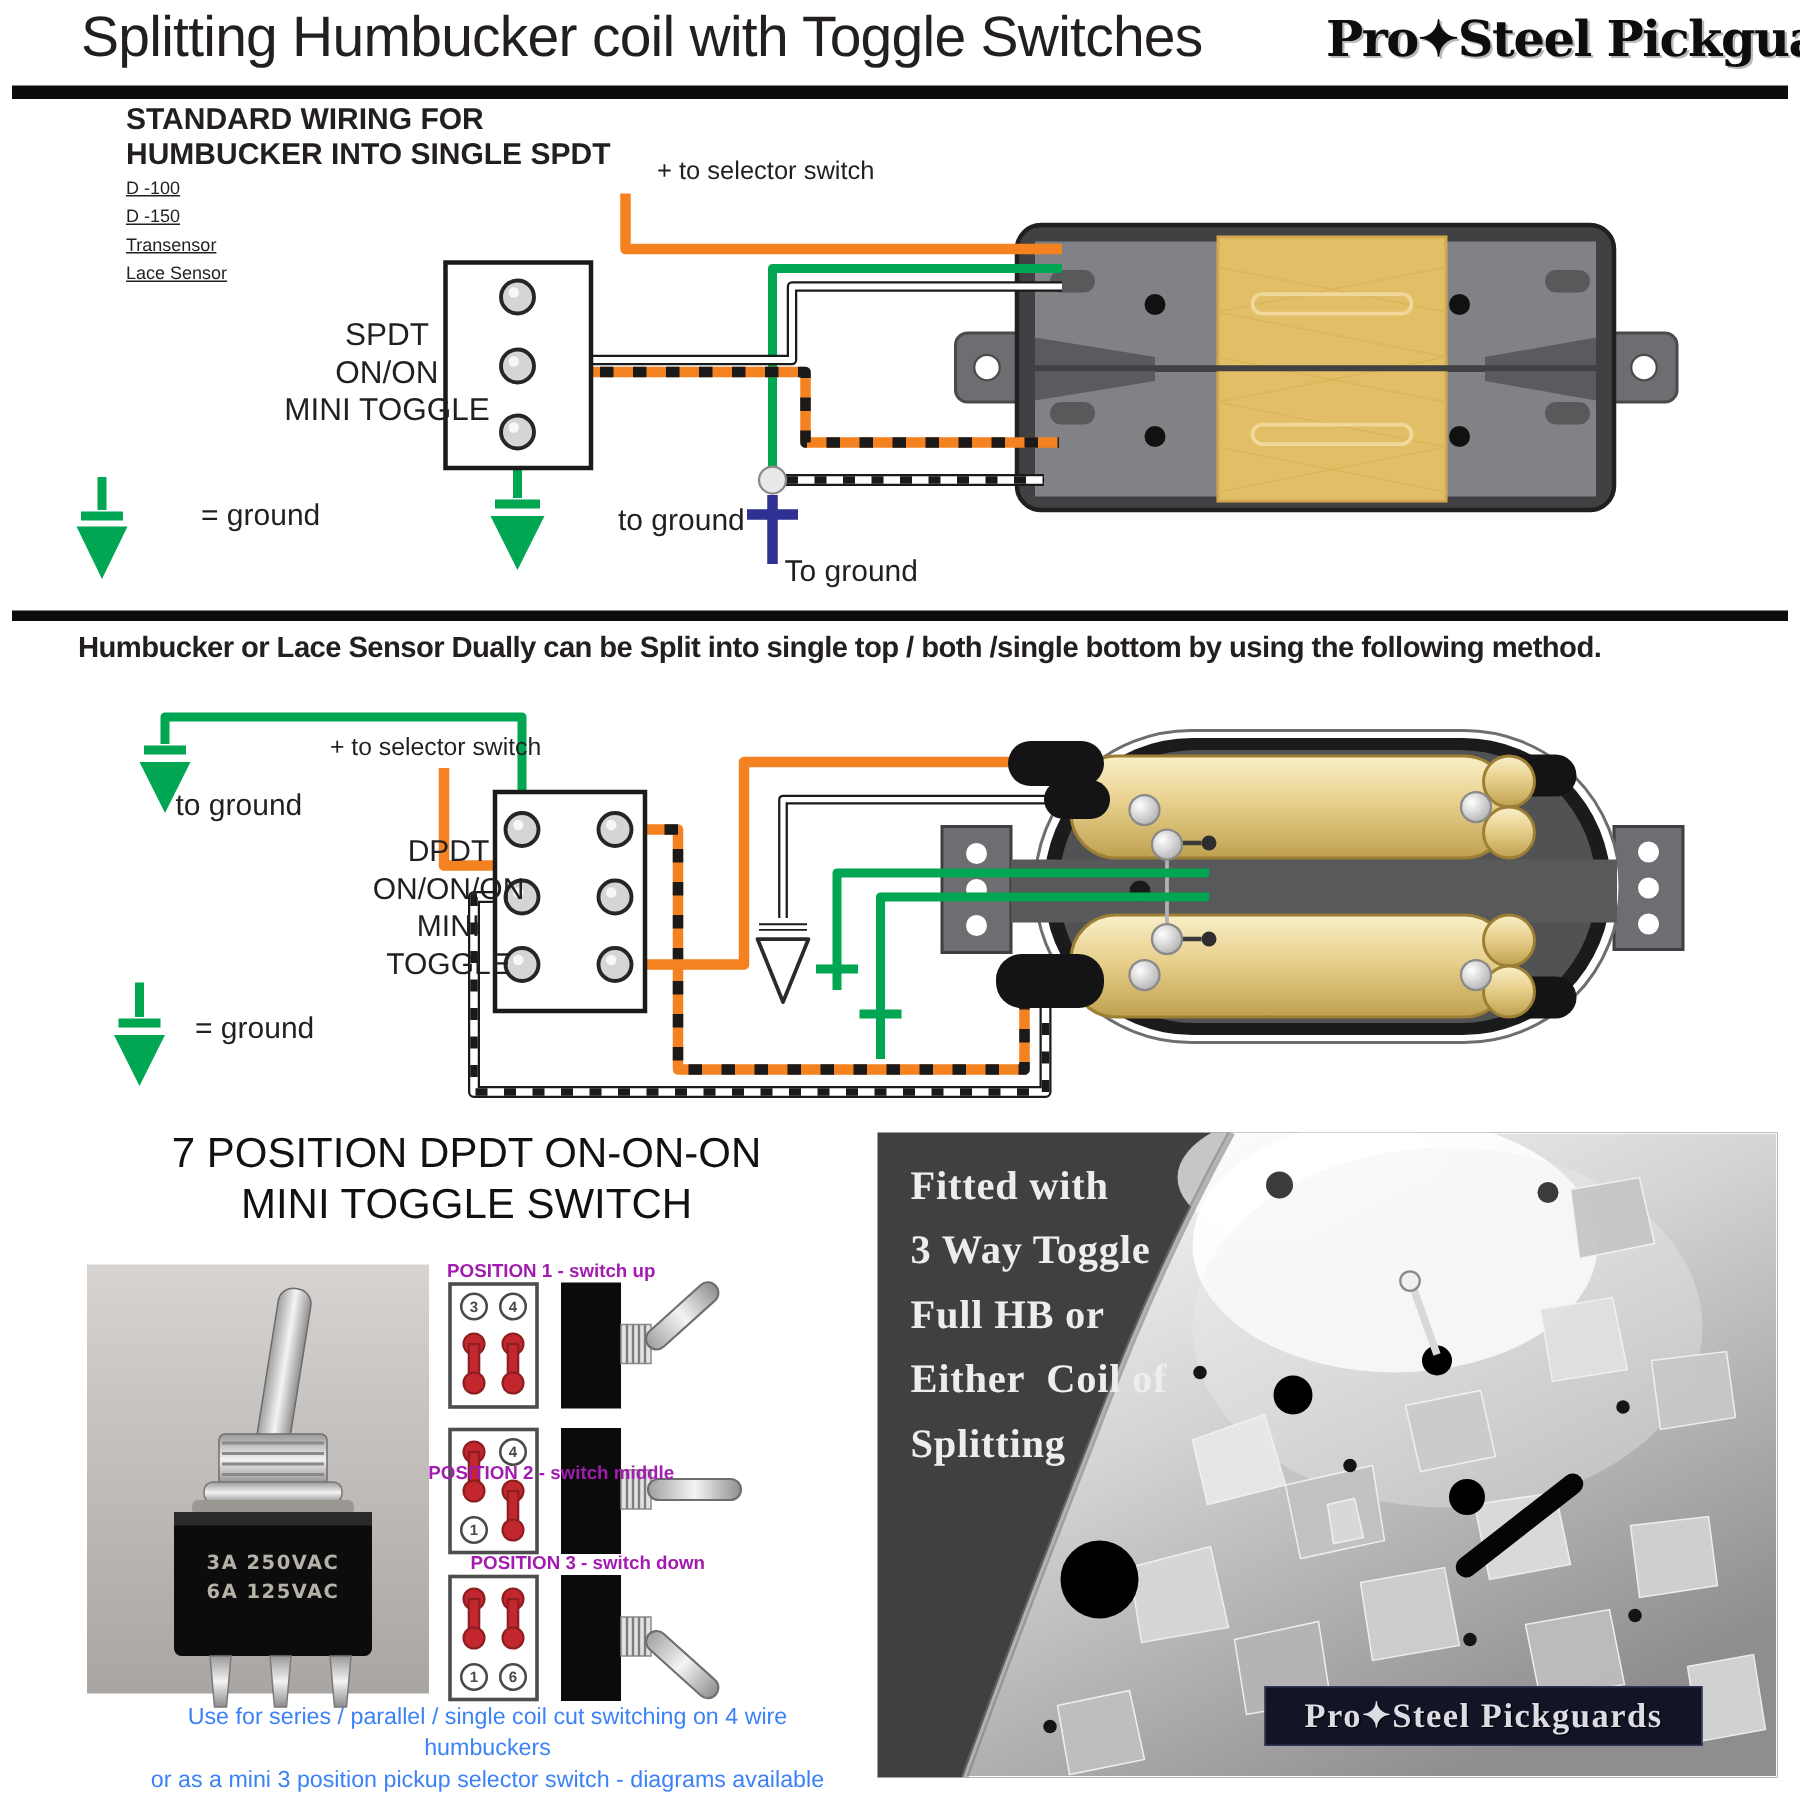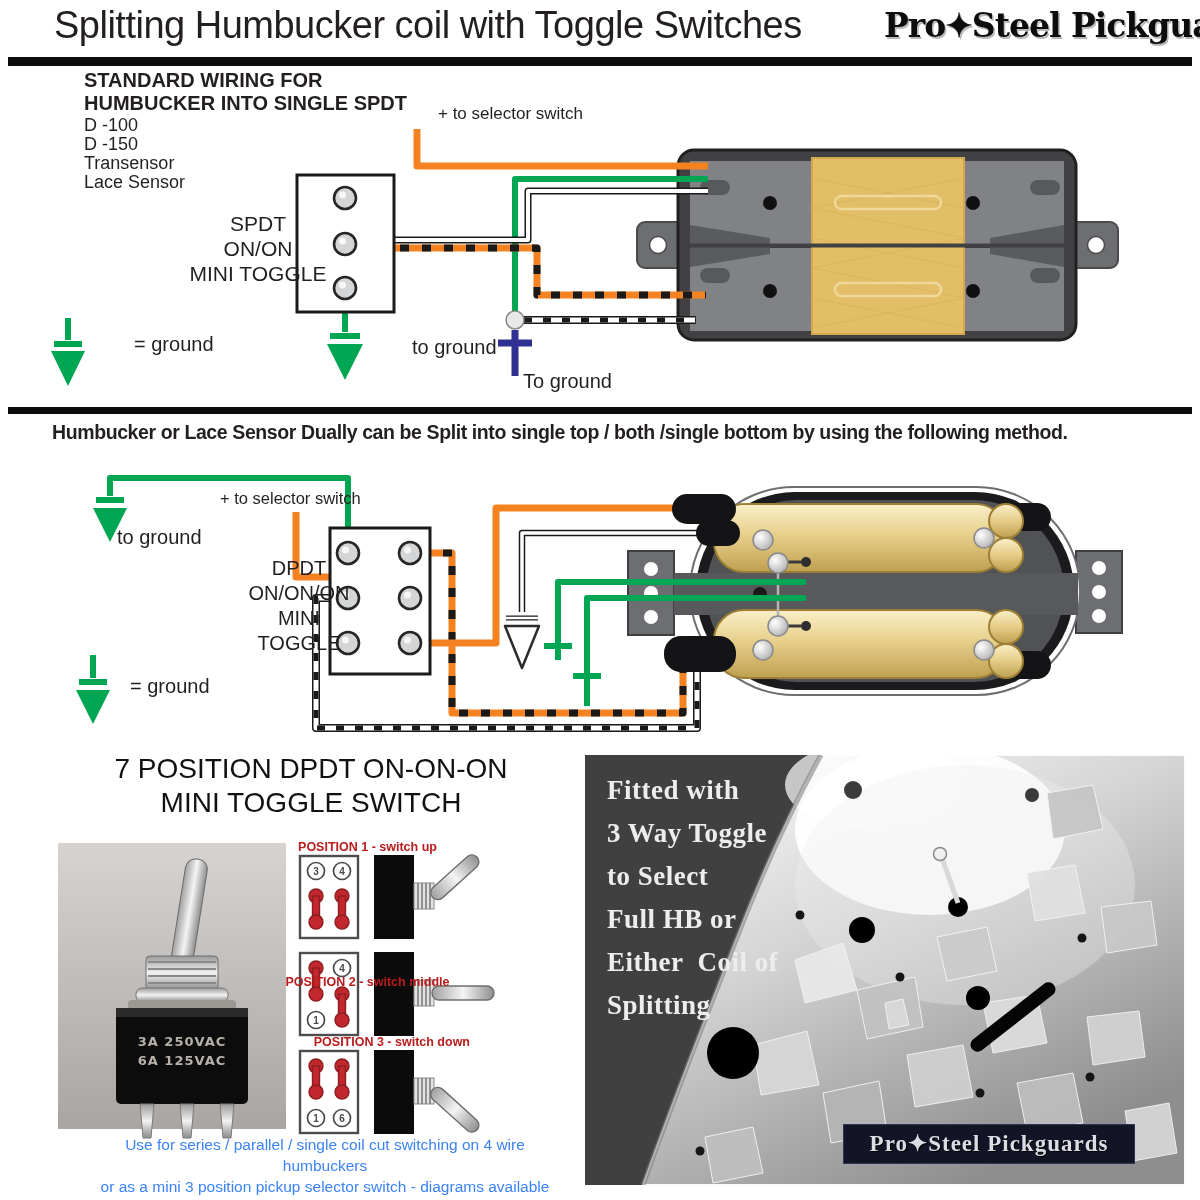--- a/index.html
+++ b/index.html
@@ -3,33 +3,33 @@
 <meta charset="utf-8">
 <style>
   html,body{margin:0;padding:0;background:#ffffff;}
   body{width:1200px;height:1200px;position:relative;font-family:"Liberation Sans",sans-serif;color:#1a1a1a;overflow:hidden;}
   .abs{position:absolute;}
   .lbl{position:absolute;white-space:nowrap;color:#231f20;margin-left:46px;}
   .center{text-align:center;white-space:normal;}
   #title{left:8px;top:4px;font-size:38px;letter-spacing:-0.5px;}
   #brand{left:838px;top:6px;width:354px;text-align:right;font-family:"DejaVu Serif",serif;font-weight:bold;font-size:33px;letter-spacing:-1px;color:#0d0d0d;text-shadow:1.5px 1.5px 0 #b9b9b9;}
   #s1h{left:38px;top:69px;font-size:20px;font-weight:bold;line-height:23px;}
-  #s1models{left:38px;top:116px;font-size:18px;line-height:19px;}
+  #s1models{left:38px;top:116px;font-size:12px;line-height:19px;text-decoration:underline;}
   #s1sel{left:392px;top:104px;font-size:17px;}
   #s1sw{left:128px;top:211px;width:168px;font-size:21px;line-height:25px;}
   #s1geq{left:88px;top:333px;font-size:20px;}
   #s1gto{left:366px;top:336px;font-size:20px;}
   #s1gcap{left:477px;top:370px;font-size:20px;}
   #banner{left:6px;top:421px;width:1190px;font-size:19.5px;font-weight:bold;letter-spacing:-0.4px;}
   #s2sel{left:174px;top:489px;font-size:16.5px;}
   #s2gto{left:71px;top:526px;font-size:20px;}
   #s2sw{left:168px;top:556px;width:170px;font-size:20px;line-height:25px;}
   #s2geq{left:84px;top:675px;font-size:20px;}
   #s3h{left:55px;top:752px;width:420px;font-size:28px;line-height:34px;color:#111;}
-  .poslbl{position:absolute;left:265px;width:205px;text-align:center;font-size:12.5px;font-weight:bold;color:#b91c1c;}
+  .poslbl{position:absolute;left:265px;width:205px;text-align:center;font-size:12.5px;font-weight:bold;color:#a21caf;}
   #s3cap{left:40px;top:1134px;width:478px;font-size:15.5px;line-height:21px;color:#3b82f6;}
   #photo4{left:585px;top:755px;width:600px;height:430px;background:#404040;overflow:hidden;}
   .ph-line{font-family:"Liberation Serif",serif;font-weight:bold;font-size:27px;line-height:43px;color:#ededed;white-space:pre;letter-spacing:0.5px;}
   #ph-text{position:absolute;left:22px;top:14px;}
   #wm{position:absolute;left:258px;top:369px;width:290px;height:38px;line-height:38px;text-align:center;background:#131527;border:1px solid #32355a;font-family:"Liberation Serif",serif;font-weight:bold;font-size:23px;letter-spacing:1px;color:#dcdce4;text-shadow:1px 1px 0 #000;}
   .numc{fill:#ffffff;stroke:#4a4a4a;stroke-width:1.7;}
   .numt{font:700 10px "Liberation Sans",sans-serif;fill:#4a4a4a;text-anchor:middle;}
   svg text.rating{font:700 13px "DejaVu Sans",sans-serif;fill:#b7b2a9;text-anchor:middle;letter-spacing:1px;}
 </style>
 </head>
@@ -357,19 +357,18 @@
         <circle cx="497" cy="183" r="4.5"></circle>
         <circle cx="505" cy="322" r="4.5"></circle>
       <circle cx="395" cy="338" r="4.5"></circle>
         <circle cx="115" cy="396" r="4.5"></circle>
         <circle cx="215" cy="160" r="4.5"></circle>
     </g>
   </svg>
   <div id="ph-text">
     <div class="ph-line">Fitted with</div>
     <div class="ph-line">3 Way Toggle</div>
-    <div class="ph-line">to Select</div>
     <div class="ph-line">Full HB or</div>
     <div class="ph-line">Either  Coil of</div>
     <div class="ph-line">Splitting</div>
   </div>
   <div id="wm">Pro✦Steel Pickguards</div>
 </div>
 
 </body></html>

